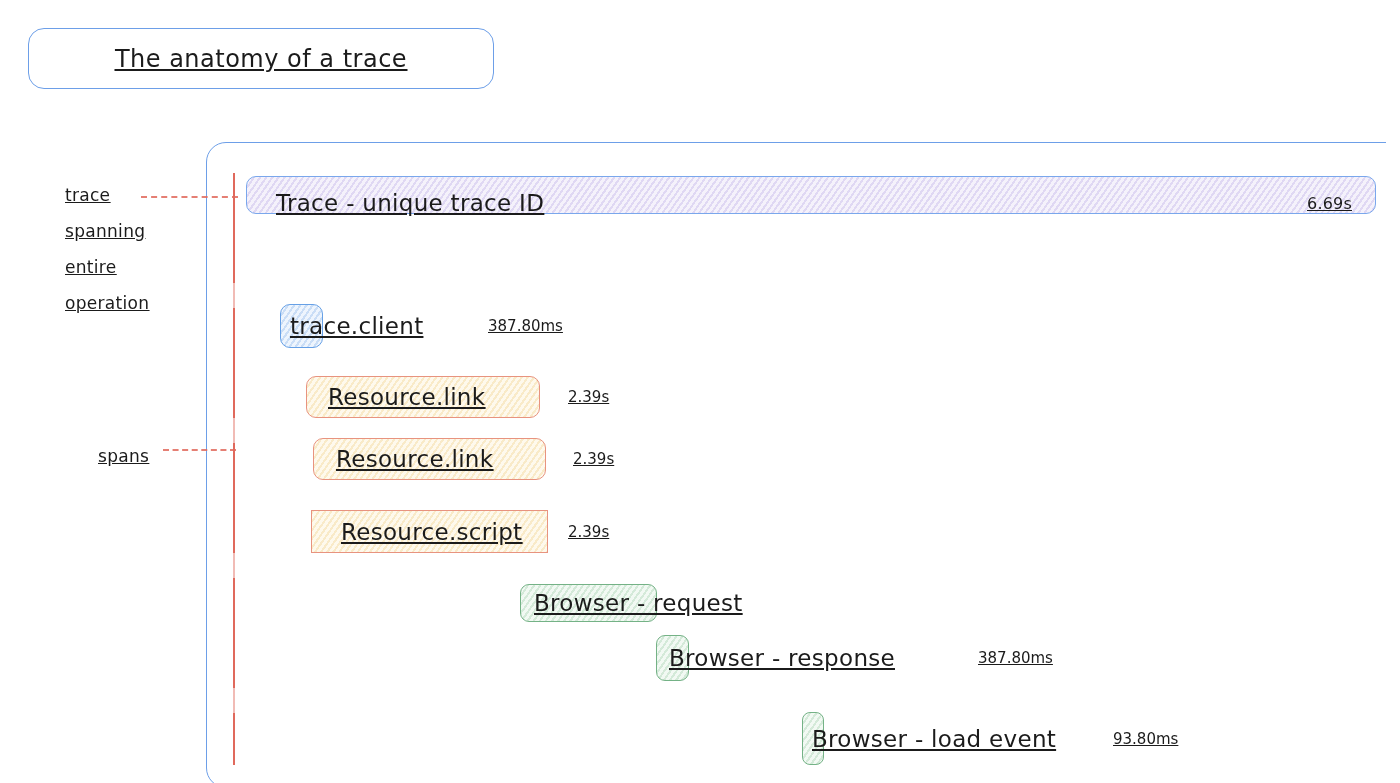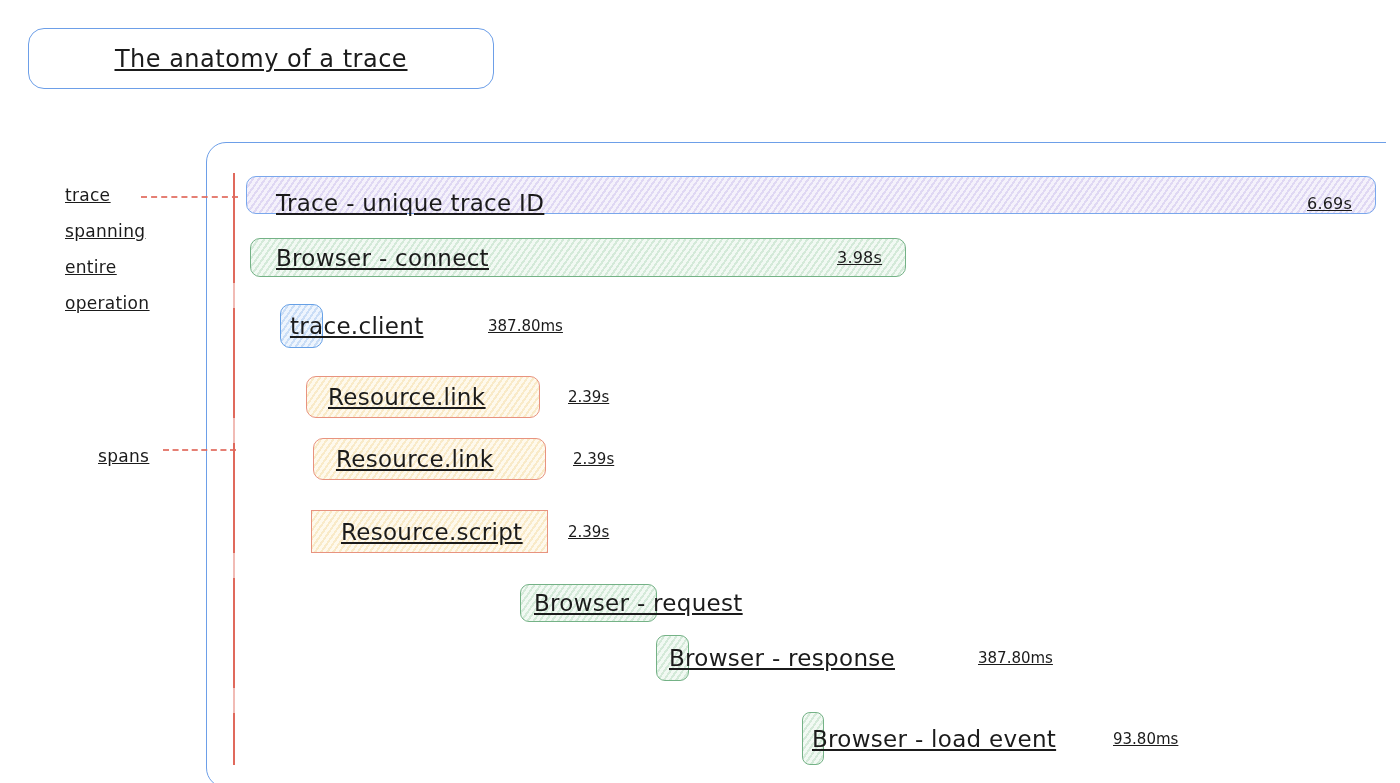--- a/index.html
+++ b/index.html
@@ -129,24 +129,20 @@
   </div>
   <div class="red-hline" style="left:135px; top:421px; width:73px;"></div>
 
   <div class="red-vline"></div>
 
   <div class="sketch-box fill-purple bar-flex" style="left:218px; top:148px; width:1130px; height:38px; padding:16px 16px 0 22px; border-radius:10px;">
     <span class="bar-label">Trace - unique trace ID</span>
     <span class="duration">6.69s</span>
   </div>
 
-  <div class="sketch-box fill-green bar-flex" style="left:222px; top:210px; width:656px; height:39px; padding:0 16px 0 18px; border-radius:10px;">
-    <span class="bar-label">Browser - connect</span>
-    <span class="duration">3.98s</span>
-  </div>
 
   <div class="sketch-box fill-blue" style="left:252px; top:276px; width:43px; height:44px; border-radius:10px;"></div>
   <span class="float-label" style="left:262px; top:276px; height:44px;">trace.client</span>
   <span class="float-duration" style="left:460px; top:276px; height:44px;">387.80ms</span>
 
   <div class="sketch-box fill-yellow bar-flex" style="left:278px; top:348px; width:234px; height:42px; padding:0 0 0 14px; border-radius:10px;">
     <span class="bar-label">Resource.link</span>
   </div>
   <span class="float-duration" style="left:540px; top:348px; height:42px;">2.39s</span>
 

